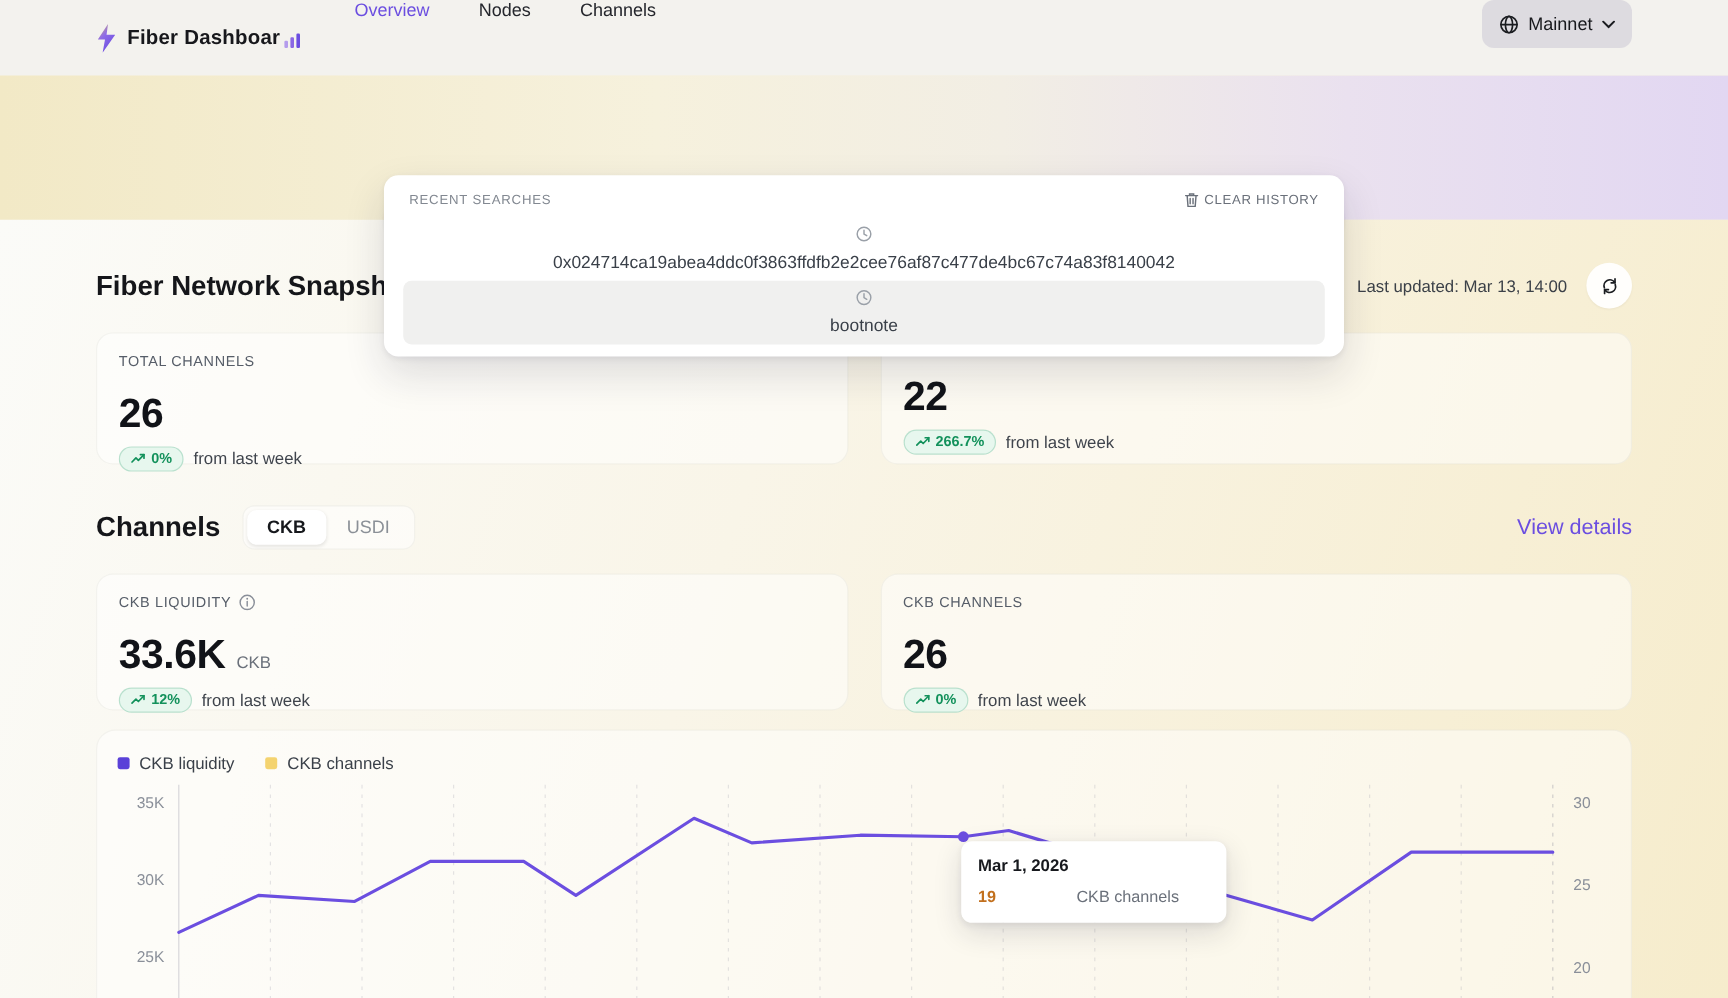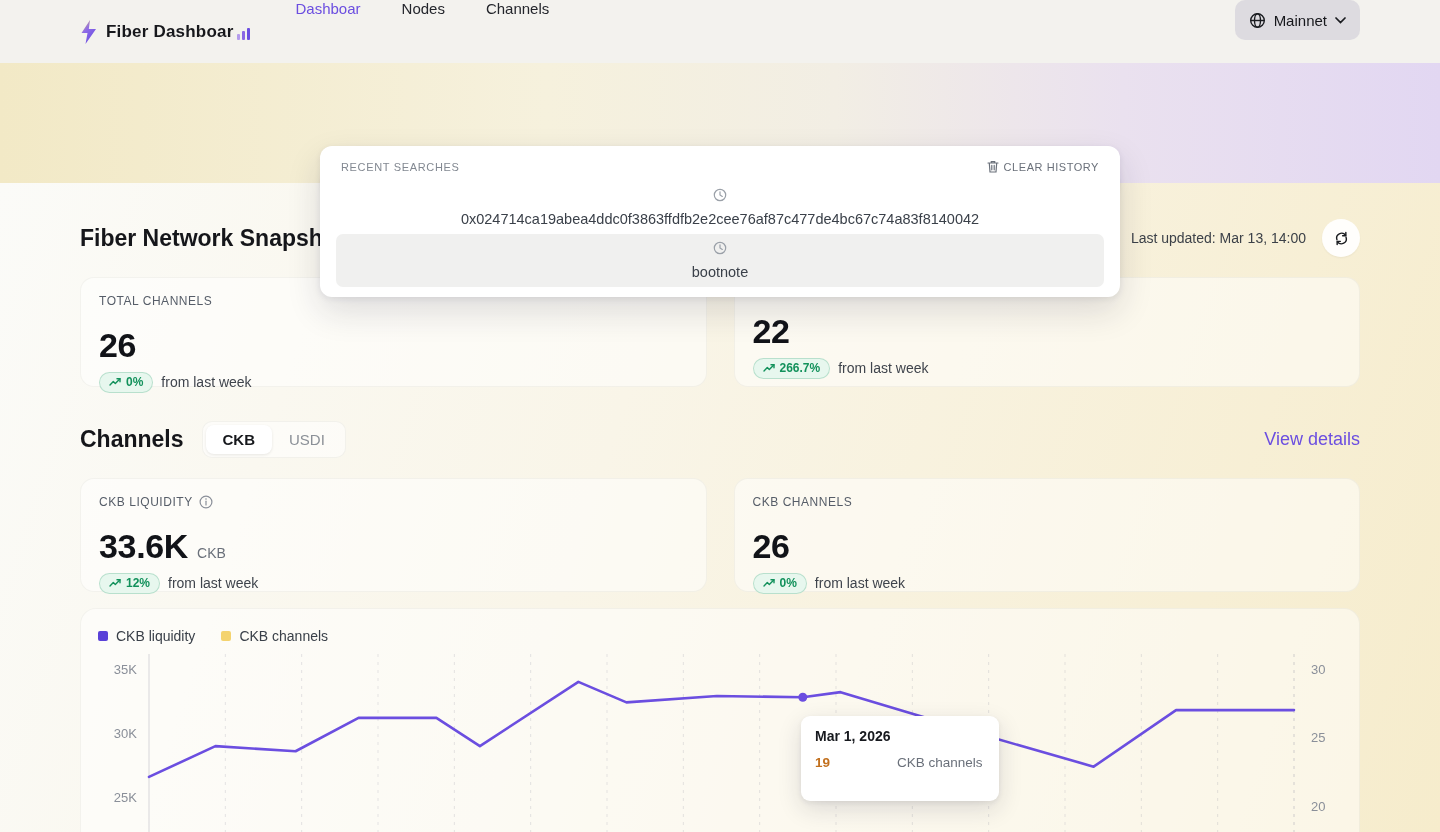--- a/index.html
+++ b/index.html
@@ -113,22 +113,22 @@
   .chart-card {
     position:relative; margin-top:16px; height:262px; border-radius:16px;
     background:rgba(255,255,255,0.5); border:1px solid rgba(120,110,90,0.07);
     overflow:hidden;
   }
   .legend { position:absolute; left:17px; top:19px; display:flex; align-items:center; gap:26px; z-index:2; }
   .legend-item { display:flex; align-items:center; gap:8px; font-size:14px; color:#3A4049; }
   .legend-swatch { width:10px; height:10px; border-radius:2px; display:inline-block; }
   .chart-svg { position:absolute; left:0; top:0; }
   .tooltip {
-    position:absolute; left:720px; top:107px; width:198px; z-index:3;
-    background:#FFFFFF; border-radius:9px; padding:12px 14px 29px 14px;
+    position:absolute; left:720px; top:92px; width:221px; z-index:3;
+    background:#FFFFFF; border-radius:9px; padding:12px 14px 12px 14px;
     box-shadow:0 8px 24px rgba(30,25,60,0.14), 0 2px 5px rgba(30,25,60,0.07);
   }
   .tooltip-date { font-size:14px; font-weight:700; color:#17191E; margin-bottom:9px; }
   .tooltip-row { display:flex; font-size:13.5px; line-height:19px; }
   .tooltip-val { width:82px; font-weight:600; }
   .tooltip-lab { color:#6A707A; }
   .icon { display:inline-flex; flex:0 0 auto; }
 </style>
 </head>
 <body>
@@ -150,21 +150,21 @@
     <span class="logo-text">
       <span>Fiber Dashboar</span>
       <span class="logo-bars">
           <i></i>
           <i></i>
           <i></i>
         </span>
     </span>
   </div>
   <nav class="nav-links">
-    <span class="nav-link active">Dashboar</span>
+    <span class="nav-link active">Overview</span>
     <span class="nav-link">Nodes</span>
     <span class="nav-link">Channels</span>
   </nav>
   <button class="net-btn">
     <span class="icon">
       <svg width="17" height="17" viewBox="0 0 17 17" fill="none" stroke="#1A1C20" stroke-width="1.4">
         <circle cx="8.5" cy="8.5" r="6.8"></circle>
           <ellipse cx="8.5" cy="8.5" rx="3" ry="6.8"></ellipse>
           <line x1="1.7" y1="8.5" x2="15.3" y2="8.5"></line>
       </svg>

